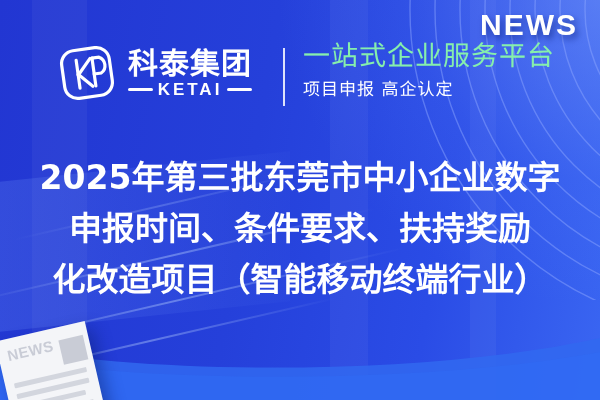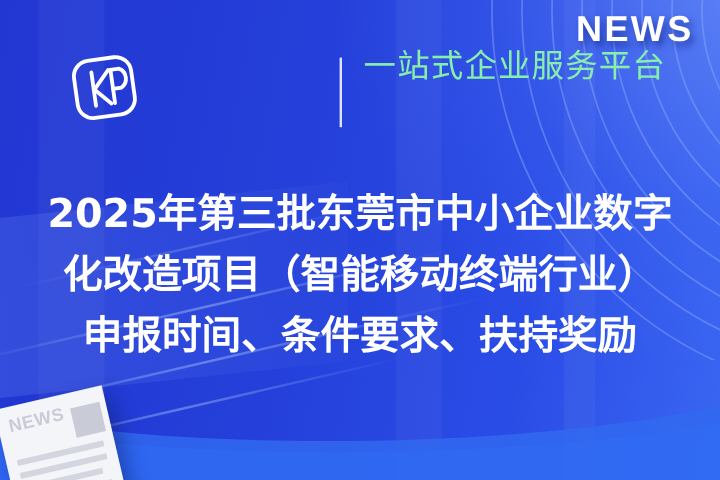--- a/index.html
+++ b/index.html
@@ -271,33 +271,42 @@
           <g transform="rotate(-8 31 31)">
             <rect x="7" y="7" width="48" height="48" rx="13" ry="13" stroke="#ffffff" stroke-width="3.2" fill="none"></rect>
             <path d="M22 17 L22 45" stroke="#ffffff" stroke-width="3.2" stroke-linecap="round"></path>
             <path d="M22 32 L36 17" stroke="#ffffff" stroke-width="3.2" stroke-linecap="round"></path>
             <path d="M22 31 L35 45" stroke="#ffffff" stroke-width="3.2" stroke-linecap="round"></path>
             <path d="M38 17 L38 45" stroke="#ffffff" stroke-width="3.2" stroke-linecap="round"></path>
             <path d="M38 17 L45 17 A9 9 0 0 1 45 33 L38 33" stroke="#ffffff" stroke-width="3.2" fill="none" stroke-linecap="round"></path>
           </g>
         </svg>
       </div>
+      <div class="logo-words">
+        <div class="logo-cn">科泰集团</div>
+        <div class="logo-en-row">
+          <span class="logo-dash"></span>
+          <span class="logo-en">KETAI</span>
+          <span class="logo-dash"></span>
+        </div>
+      </div>
     </div>
 
     <div class="divider"></div>
 
     <div class="slogan">
       <div class="slogan-main">一站式企业服务平台</div>
+      <div class="slogan-sub">项目申报 高企认定</div>
     </div>
   </div>
 
   <div class="title-wrap">
     <div class="title-line">2025年第三批东莞市中小企业数字</div>
+    <div class="title-line">申报时间、条件要求、扶持奖励</div>
     <div class="title-line">化改造项目（智能移动终端行业）</div>
-    <div class="title-line">申报时间、条件要求、扶持奖励</div>
   </div>
 
   <div class="newspaper">
     <div class="np-top">
       <div class="np-title">NEWS</div>
       <div class="np-box"></div>
     </div>
     <div class="np-lines">
       <div class="np-line w1"></div>
       <div class="np-line w2"></div>

